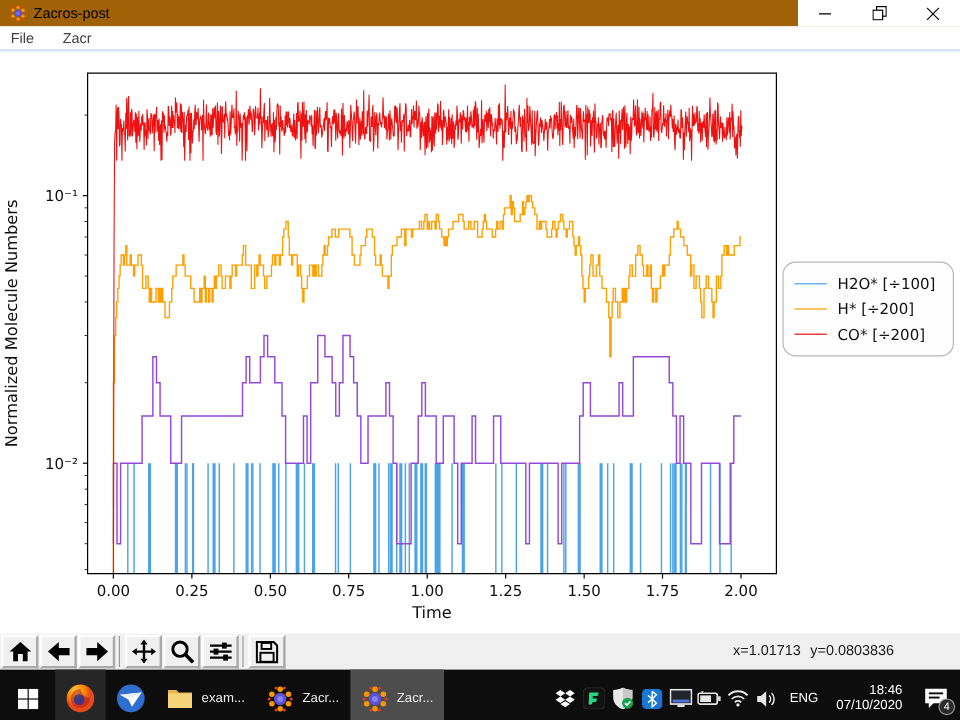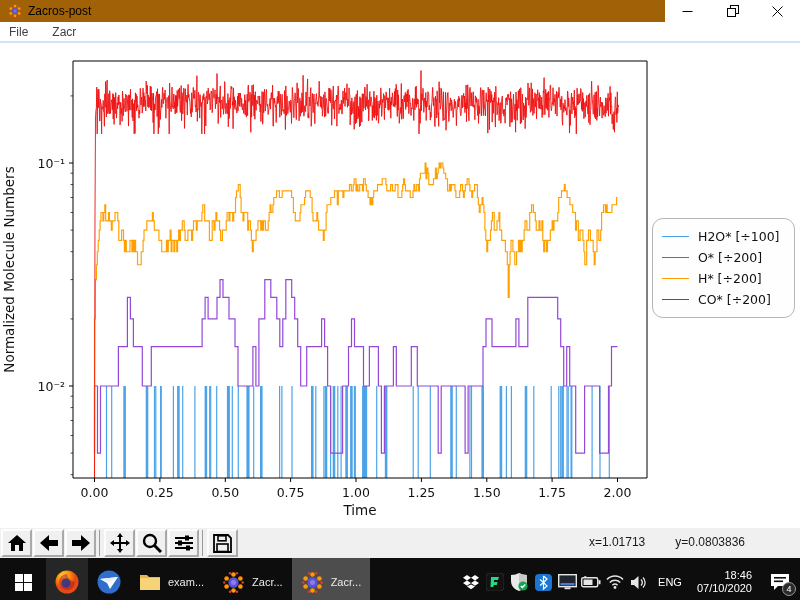--- a/index.html
+++ b/index.html
@@ -34,21 +34,21 @@
   .legend-label { font-family:"DejaVu Sans", sans-serif; font-size:12.5px; color:#111; white-space:nowrap; }
 
   
   .mpl-toolbar { position:absolute; left:0; top:528px; width:800px; height:30px; background:#f0f0f0;
                  display:flex; align-items:center; }
   .mplbtn { width:31px; height:28px; margin-left:1px; background:#f0f0f0;
             border:2px outset #fdfdfd; display:flex; align-items:center; justify-content:center; }
   .mplsep { width:1px; height:26px; background:#9a9a9a; margin:0 3px; }
   .coords { position:absolute; right:55px; top:7px; font-size:12px; color:#1a1a1a;
             font-family:"Liberation Sans", sans-serif; }
-  .coords span { margin-left:30px;text-align:right; }
+  .coords span { margin-left:8px;text-align:right; }
 
   
   .taskbar { position:absolute; left:0; top:558px; width:800px; height:48px; background:#0d0d0d;
              display:flex; align-items:stretch; color:#fff; }
   .tbbtn { display:flex; align-items:center; justify-content:center; position:relative; flex:none; }
   .tbbtn .tblabel { font-size:11px; color:#ececec; margin-left:7px; max-width:44px;
                     overflow:hidden; white-space:nowrap; }
   .underline { position:absolute; left:2px; right:2px; bottom:0; height:2px; background:#76b9ed; }
   .tb-start { width:46px; }
   .tb-ff { width:42px; background:#262626; }
@@ -230,24 +230,20 @@
         <line x1="70.5" y1="130.2" x2="73" y2="130.2" stroke="#000" stroke-width="0.7"></line>
         <line x1="70.5" y1="52.9" x2="73" y2="52.9" stroke="#000" stroke-width="0.7"></line>
         <text x="14" y="226.5" text-anchor="middle" font-size="13.5" font-family="DejaVu Sans, sans-serif" fill="#111" transform="rotate(-90 14 226.5)">Normalized Molecule Numbers</text>
       </svg>
     <div class="legend" id="legend">
         <div class="legend-row">
           <div class="legend-line" style="border-top-color: rgb(77, 163, 232);"></div>
           <span class="legend-label">H2O* [÷100]</span>
         </div>
         <div class="legend-row">
-          <div class="legend-line" style="border-top-color: rgb(147, 72, 216);"></div>
-          <span class="legend-label">O* [÷200]</span>
-        </div>
-        <div class="legend-row">
           <div class="legend-line" style="border-top-color: rgb(255, 159, 0);"></div>
           <span class="legend-label">H* [÷200]</span>
         </div>
         <div class="legend-row">
           <div class="legend-line" style="border-top-color: rgb(238, 17, 17);"></div>
           <span class="legend-label">CO* [÷200]</span>
         </div>
       </div>
   </div>
 

